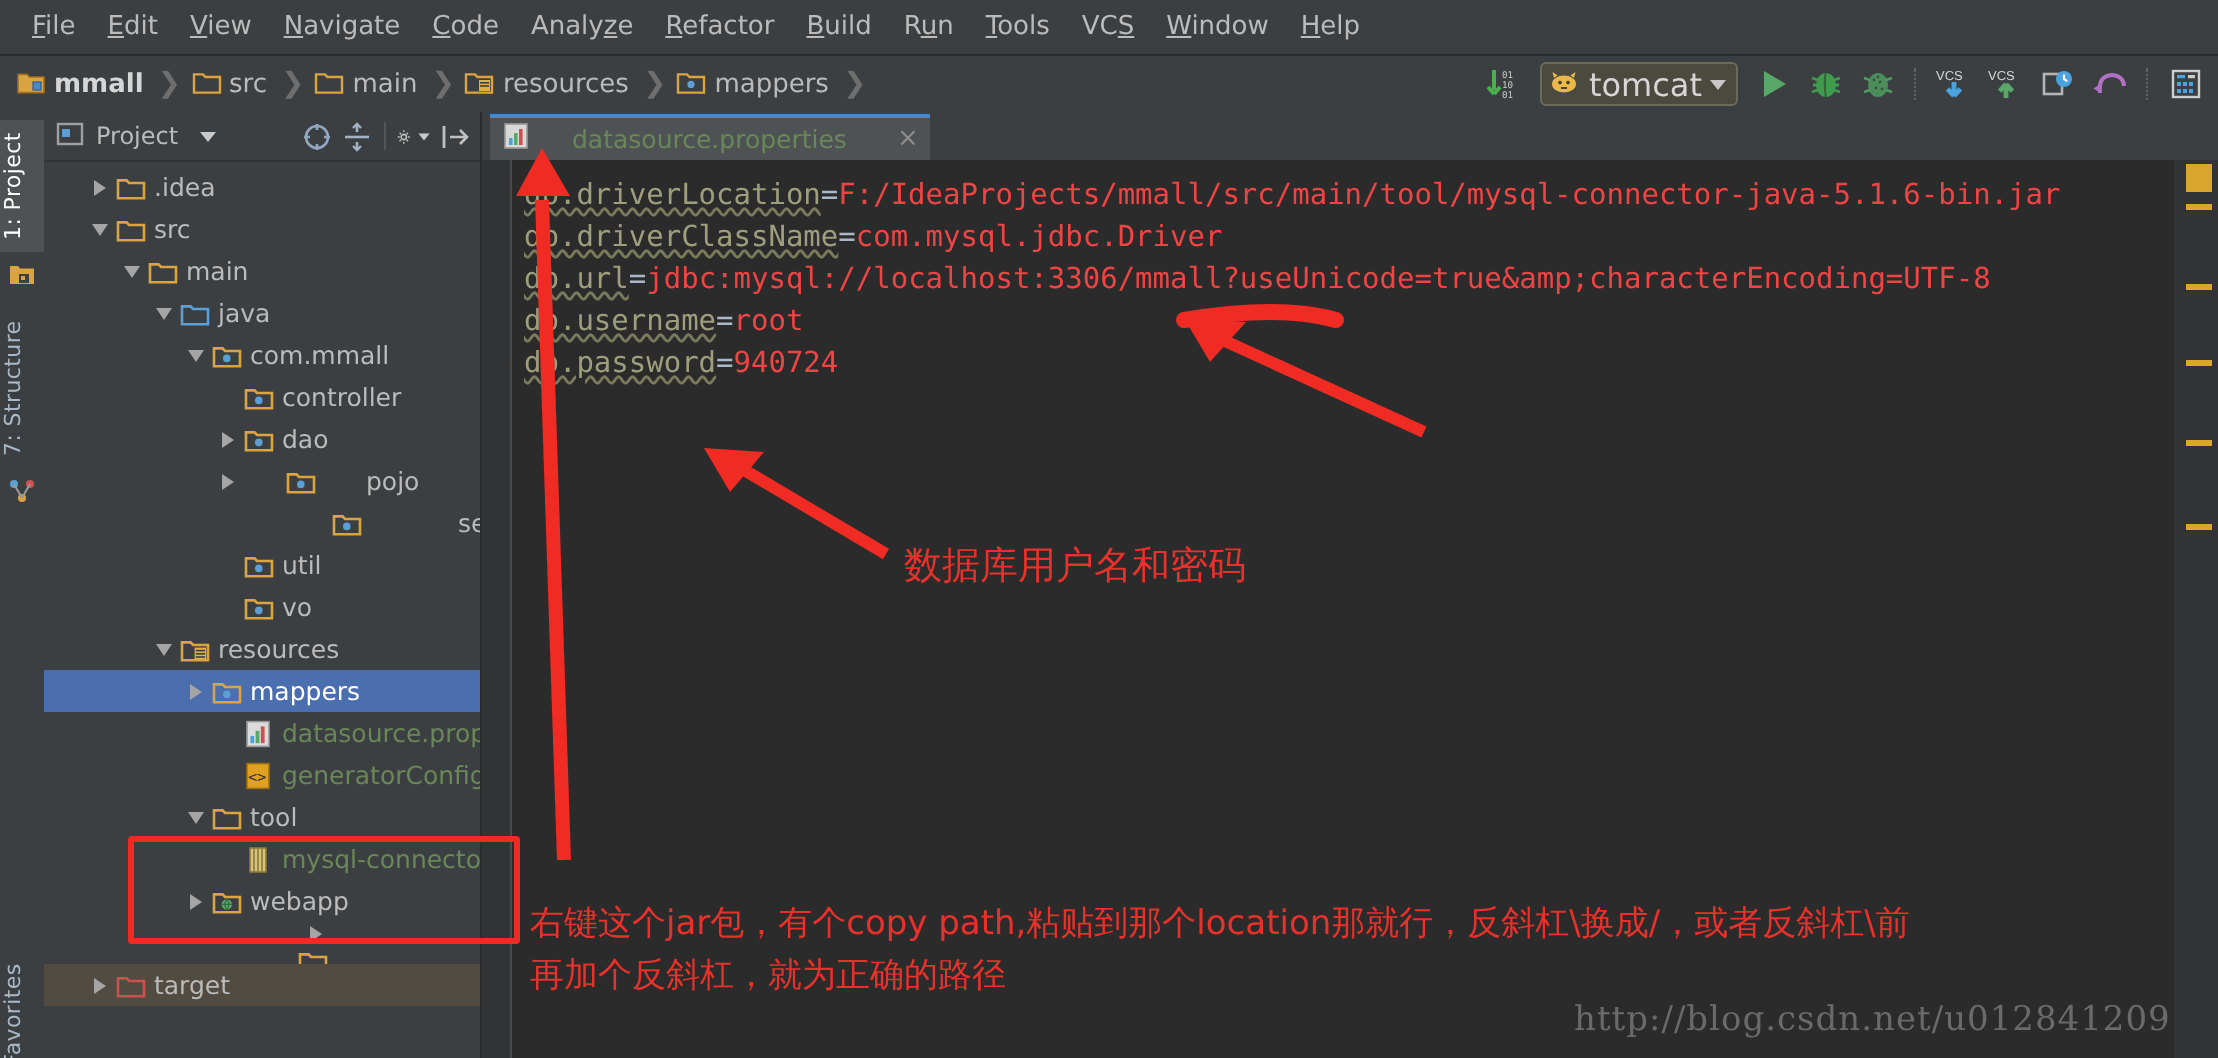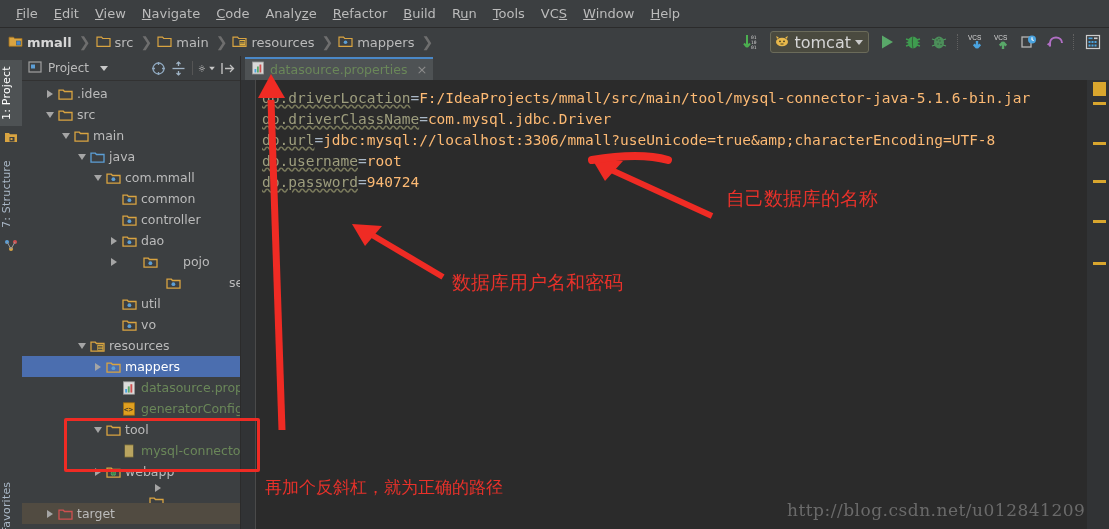--- a/index.html
+++ b/index.html
@@ -166,21 +166,21 @@
     position: absolute; left: 0; top: 0; width: 868px; height: 24px;
     background: #3c3f41;
   }
   .tab {
     position: absolute; left: 4px; top: 1px;
     height: 23px;
     background: #4e5254;
     border-top: 2px solid #4a88c7;
     display: flex; align-items: center;
     padding: 0 6px 0 6px;
-    gap: 5px;
+    gap: 21px;
     box-sizing: border-box;
   }
   .tab-label { font-size: 12.5px; color: #6a8759; }
   .tab-close { font-size: 13px; color: #8c8c8c; margin-left: 4px; }
 
   .gutter {
     position: absolute; left: 0; top: 24px; width: 14px; bottom: 0;
     background: #313335;
     border-right: 1px solid #4a4a4a;
   }
@@ -198,21 +198,21 @@
     padding-left: 6px;
     color: #a9b7c6;
   }
   .ckey {
     color: #9e9e7e;
     text-decoration: underline;
     text-decoration-style: wavy;
     text-decoration-color: #7a7a5c;
   }
   .ceq { color: #a9b7c6; }
-  .cval { color: #fdba74; }
+  .cval { color: #ef4444; }
 
   .rightgutter {
     position: absolute; right: 0; top: 24px; width: 22px; bottom: 0;
     background: #313335;
   }
   .mark {
     position: absolute; right: 3px; width: 13px; height: 3px;
     background: #d9a62e;
   }
   .markblock {
@@ -521,30 +521,20 @@
           <span class="tlabel">com.mmall</span>
         </div>
         <div class="trow" style="padding-left: 86px;">
           <span class="arrow"></span>
           <span class="ticon">
             <svg width="15" height="14" viewBox="0 0 15 14">
               <path d="M1 3.2h4.3l1.2 1.3H14v7.6H1z" fill="none" stroke="#d9a441" stroke-width="1.3"></path>
               <circle cx="7.4" cy="8.2" r="1.9" fill="#5c9fd6"></circle>
             </svg>
           </span>
-          <span class="tlabel">common</span>
-        </div>
-        <div class="trow" style="padding-left: 86px;">
-          <span class="arrow"></span>
-          <span class="ticon">
-            <svg width="15" height="14" viewBox="0 0 15 14">
-              <path d="M1 3.2h4.3l1.2 1.3H14v7.6H1z" fill="none" stroke="#d9a441" stroke-width="1.3"></path>
-              <circle cx="7.4" cy="8.2" r="1.9" fill="#5c9fd6"></circle>
-            </svg>
-          </span>
           <span class="tlabel">controller</span>
         </div>
         <div class="trow" style="padding-left: 86px;">
           <span class="arrow r"></span>
           <span class="ticon">
             <svg width="15" height="14" viewBox="0 0 15 14">
               <path d="M1 3.2h4.3l1.2 1.3H14v7.6H1z" fill="none" stroke="#d9a441" stroke-width="1.3"></path>
               <circle cx="7.4" cy="8.2" r="1.9" fill="#5c9fd6"></circle>
             </svg>
           </span>
@@ -738,19 +728,19 @@
     <path d="M712,216 L607,168" stroke="#ef2b24" stroke-width="6" fill="none"></path>
     <polygon points="592,159 623,161 605,181" fill="#ef2b24"></polygon>
     <path d="M592,160 Q640,152 668,160" stroke="#ef2b24" stroke-width="8" fill="none" stroke-linecap="round"></path>
 
     <path d="M443,277 L367,232" stroke="#ef2b24" stroke-width="6" fill="none"></path>
     <polygon points="352,224 382,226 365,246" fill="#ef2b24"></polygon>
   </svg>
 
   <div class="redbox" style="left:64px; top:418px; width:190px; height:48px;"></div>
 
-  <div class="anno anno-cn-big" style="left:726px; top:186px;">自己数据库的名称</div>
   <div class="anno anno-cn-big" style="left:452px; top:270px;">数据库用户名和密码</div>
+  <div class="anno anno-cn-bot" style="left:265px; top:450px;">右键这个jar包，有个copy path,粘贴到那个location那就行，反斜杠\换成/，或者反斜杠\前</div>
   <div class="anno anno-cn-bot" style="left:265px; top:476px;">再加个反斜杠，就为正确的路径</div>
 
   <div class="watermark" style="left:787px; top:500px;">http://blog.csdn.net/u012841209</div>
 
 </div>
 
 </body></html>

